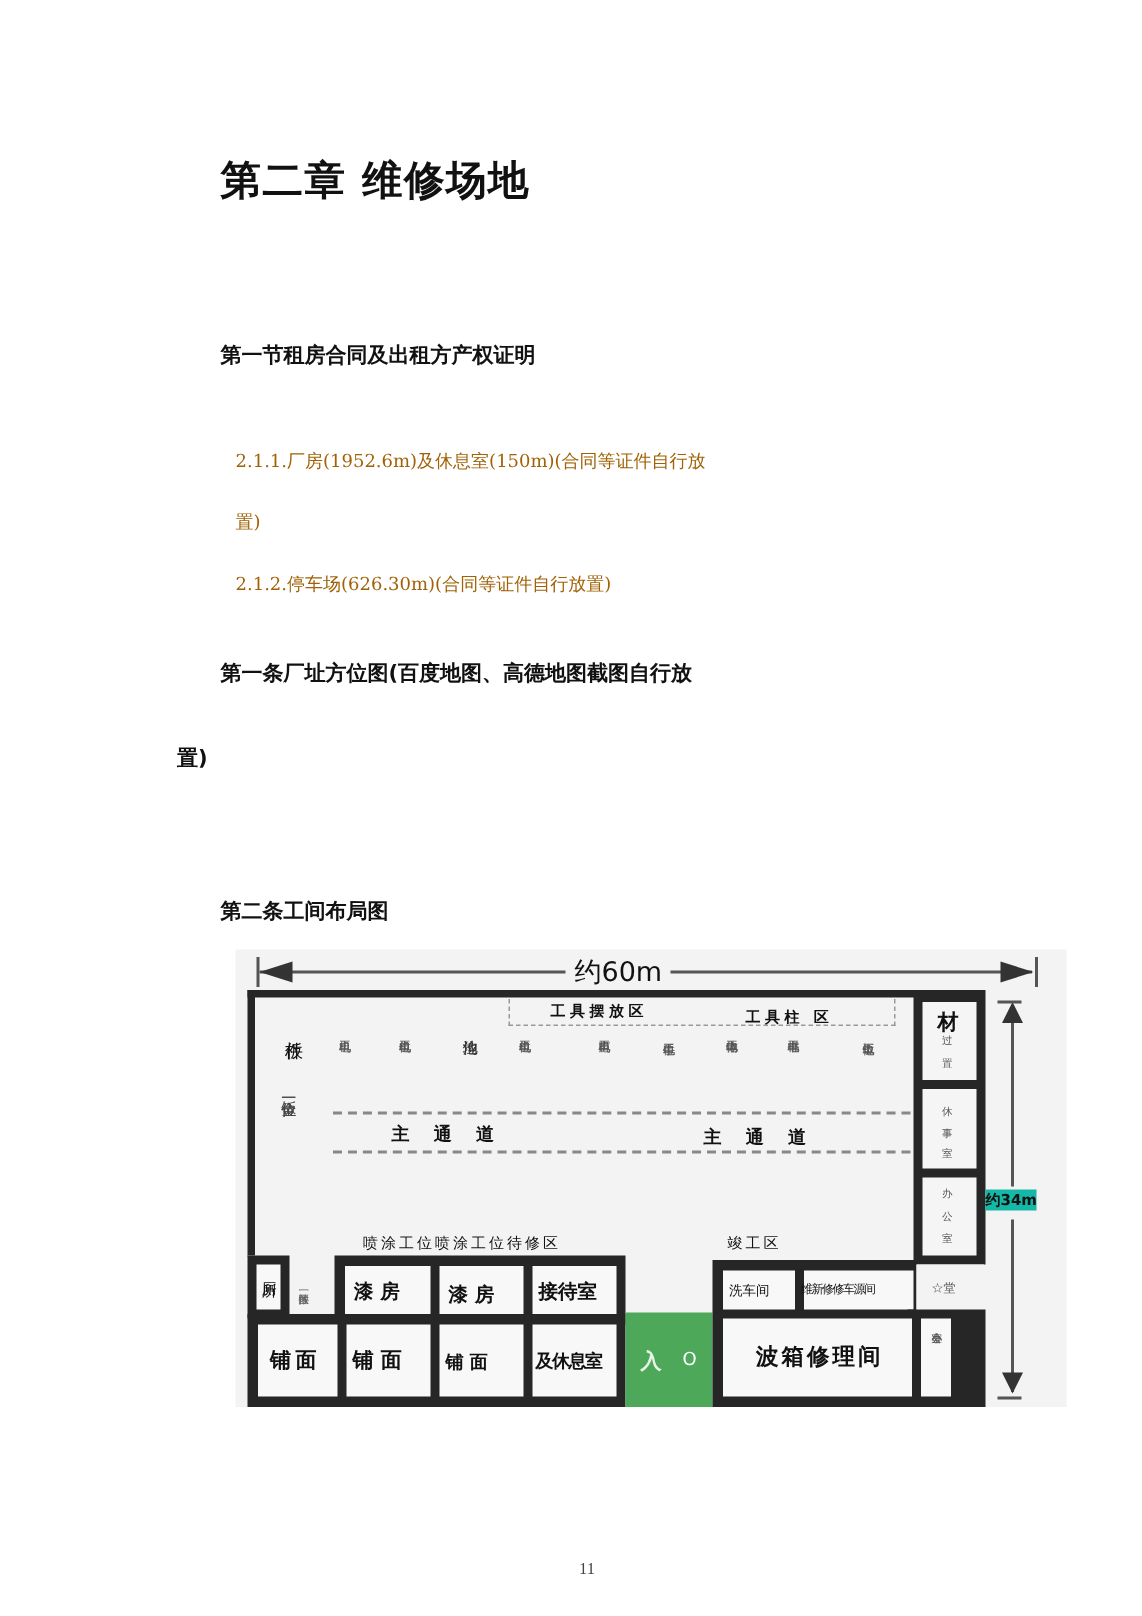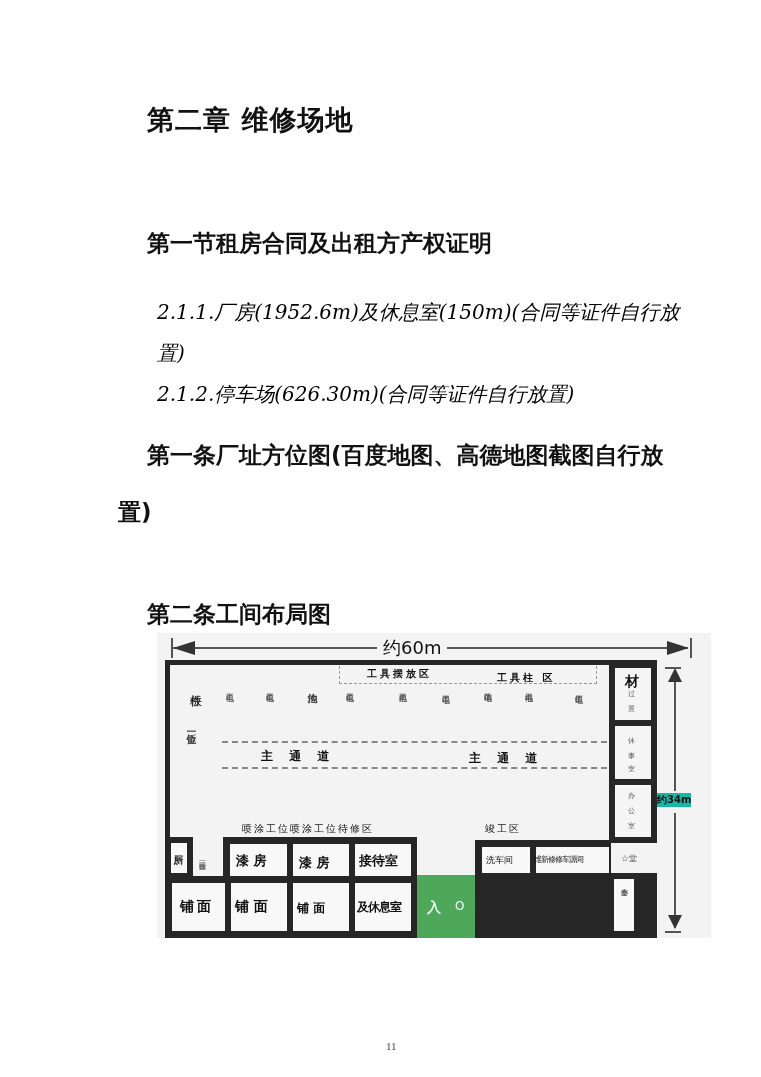--- a/index.html
+++ b/index.html
@@ -1,21 +1,21 @@
 <!DOCTYPE html>
 <html><head>
   <meta charset="utf-8">
   <style>
     html, body { margin: 0; padding: 0; background: #ffffff; }
     body { width: 761px; height: 1077px; position: relative; overflow: hidden;
            font-family: "DejaVu Serif", "Liberation Serif", serif; color: #111; }
     .abs { position: absolute; white-space: nowrap; }
     .h1 { font-family: "DejaVu Sans", "Liberation Sans", sans-serif; font-weight: bold; font-size: 27px; letter-spacing: 1px; }
-    .h2 { font-family: "DejaVu Sans", "Liberation Sans", sans-serif; font-weight: bold; font-size: 23px; text-align: center; }
-    .p  { font-family: "DejaVu Serif", "Liberation Serif", serif; font-size: 20px; color: #000000; font-style: italic; }
+    .h2 { font-family: "DejaVu Sans", "Liberation Sans", sans-serif; font-weight: bold; font-size: 14px; text-align: center; }
+    .p  { font-family: "DejaVu Serif", "Liberation Serif", serif; font-size: 12px; color: #a16207; }
     .pagenum { font-family: "Liberation Serif", serif; font-size: 11px; color: #444; }
 
     
     #plan { position: absolute; left: 157px; top: 633px; width: 554px; height: 305px; background: #f3f3f3; overflow: hidden; }
     .box { position: absolute; box-sizing: border-box; background: #f8f8f8; border: 6px solid #262626; }
     .wall { position: absolute; background: #262626; }
     .lbl { position: absolute; font-family: "DejaVu Serif", "Liberation Serif", serif; color: #111; white-space: nowrap; text-align: center; }
     .vlbl { position: absolute; font-family: "DejaVu Serif", "Liberation Serif", serif; color: #555; font-size: 8px; line-height: 9px; writing-mode: vertical-rl; text-orientation: upright; }
     .dash { position: absolute; border-top: 2px dashed #888; height: 0; }
     .dashbox { position: absolute; border: 1.5px dashed #999; border-top: none; }
@@ -138,18 +138,21 @@
   <div class="box" style="left:325px; top:214px; width:48px; height:26px; border:none;">
     <div class="lbl" style="left:4px; top:7px; font-size:9px;">洗车间</div>
   </div>
   <div class="box" style="left:379px; top:214px; width:73px; height:26px; border:none;">
     <div class="lbl" style="left:-2px; top:7px; font-size:8px; letter-spacing:-1px;">维新修修车源间</div>
   </div>
   <div class="abs" style="left:454px; top:210px; width:45px; height:32px; background:#f3f3f3;">
     <div class="lbl" style="left:10px; top:10px; font-size:8px; color:#555;">☆堂</div>
   </div>
   <div class="wall" style="left:448px; top:240px; width:52px; height:65px;"></div>
+  <div class="box" style="left:325px; top:246px; width:126px; height:52px; border:none;">
+    <div class="lbl" style="left:22px; top:16px; font-size:15px; font-weight:bold; letter-spacing:2px;">波箱修理间</div>
+  </div>
   <div class="box" style="left:457px; top:246px; width:20px; height:52px; border:none;">
     <div class="vlbl" style="left:5px; top:4px; font-size:7px; line-height:10px;">小办公室</div>
   </div>
 </div>
 
 <div class="abs pagenum" style="left:386px; top:1040px;">11</div>
 
 </body></html>

